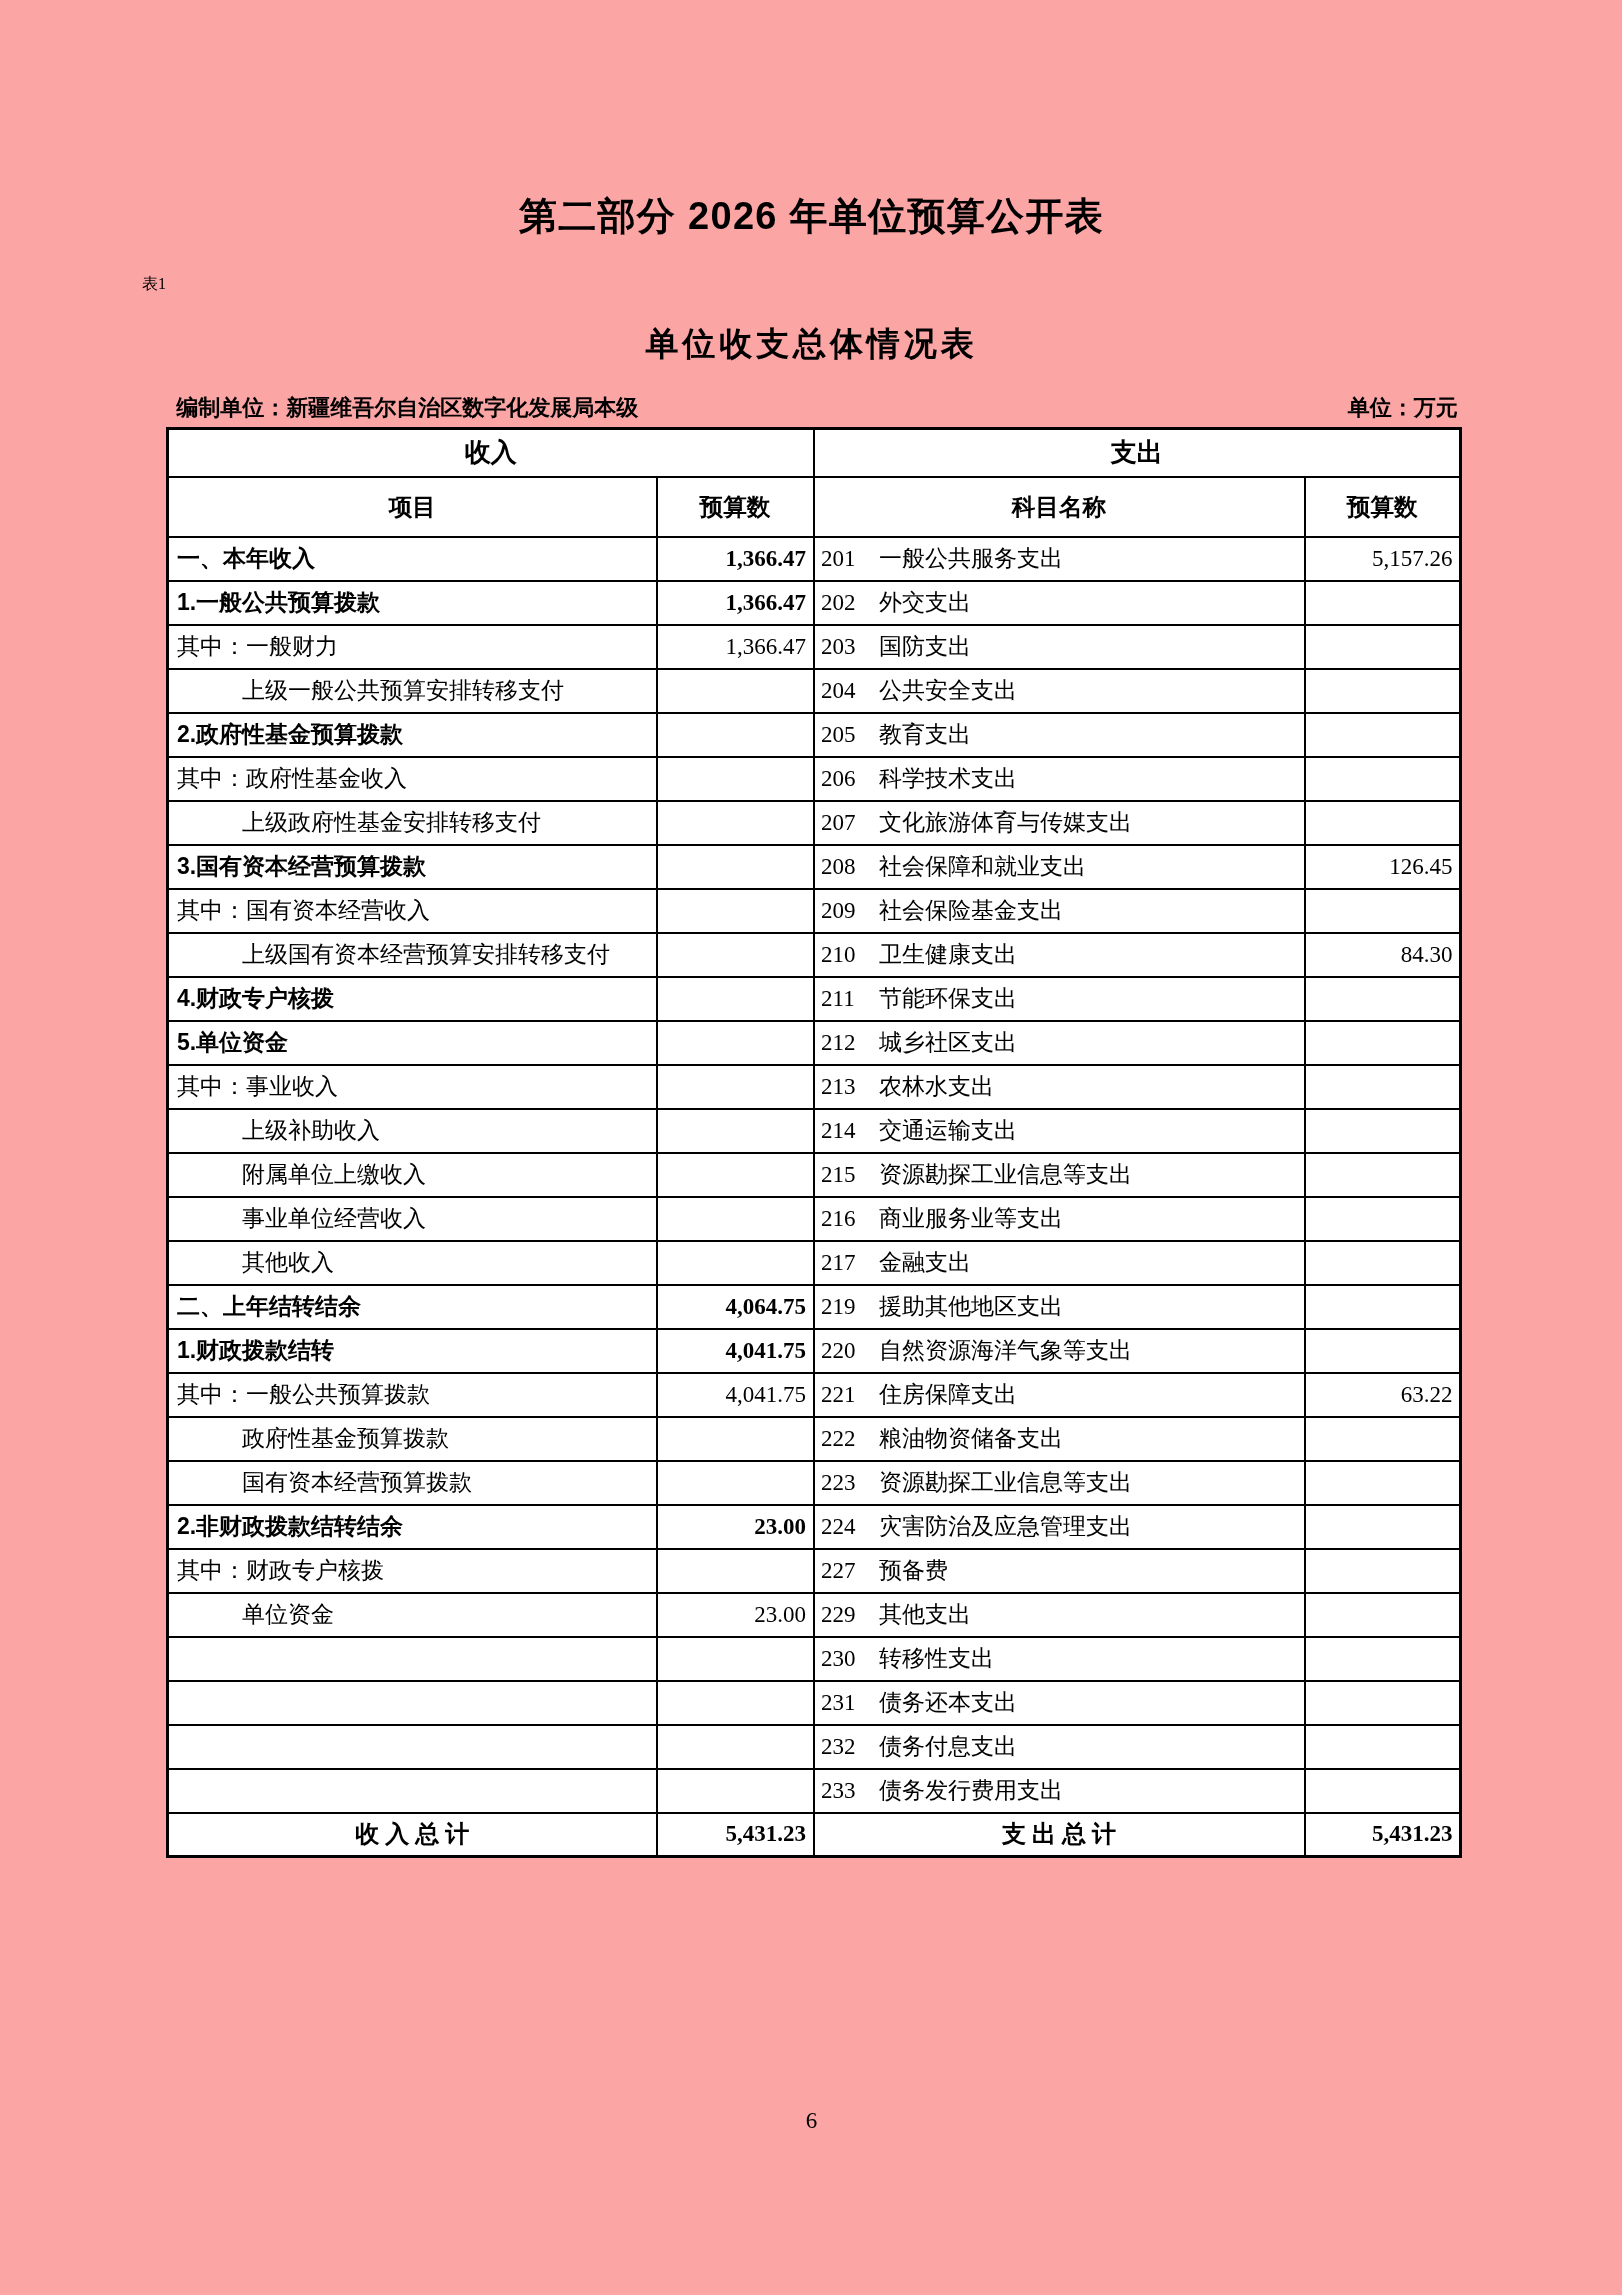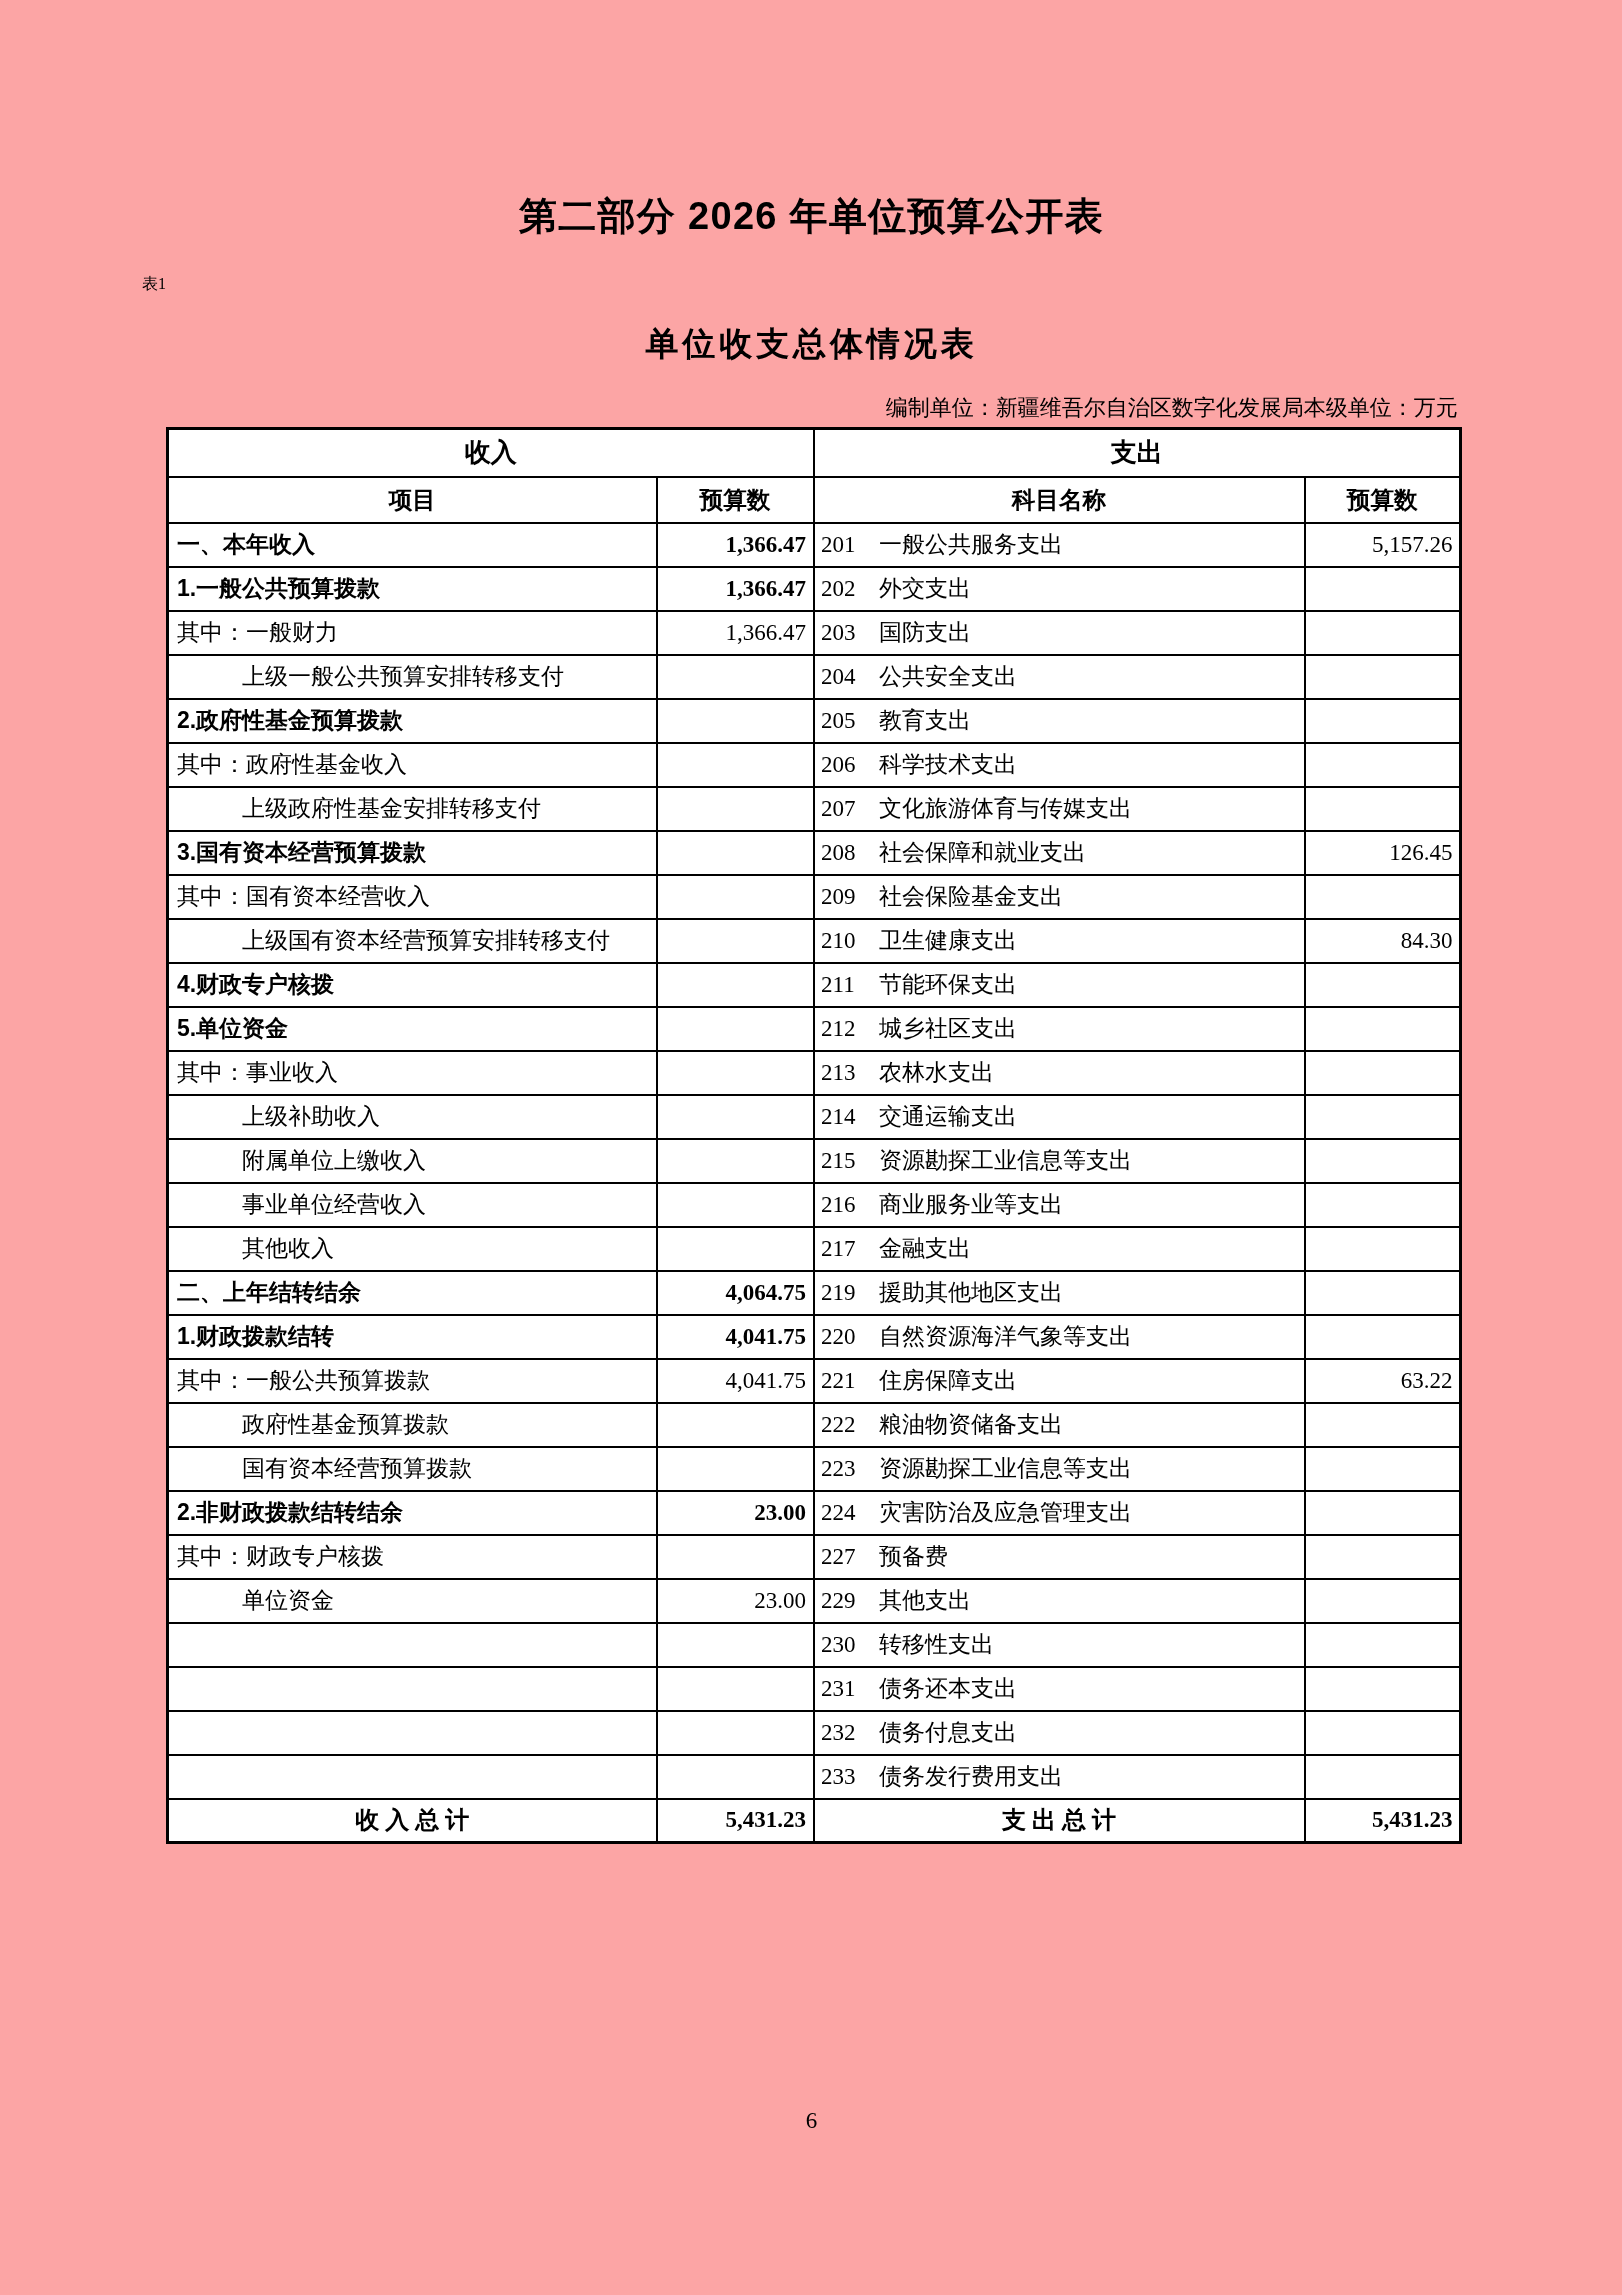--- a/index.html
+++ b/index.html
@@ -22,22 +22,23 @@
     position:absolute; top:274px; left:142px;
     font-size:16px;
   }
   .doc-subtitle {
     position:absolute; top:322px; left:0; width:100%;
     text-align:center;
     font-weight:bold; font-size:33px; letter-spacing:3.9px;
   }
   .info-line {
     position:absolute; top:393px; left:167px; width:1292px;
-    display:flex; justify-content:flex-end; align-items:flex-end;
+    display:flex; justify-content:space-between; align-items:flex-end;
     font-size:22px;
+    font-weight:bold;
   }
   .info-left { padding-left:9.2px; }
   .info-right { padding-right:1.3px; }
 
   table.budget-table {
     position:absolute; top:427px; left:166px;
     border-collapse:collapse; table-layout:fixed;
     width:1294px;
     border:3.9px solid #000;
   }
@@ -48,21 +49,21 @@
     padding:0 6.5px;
     font-size:23px;
     vertical-align:middle;
     overflow:hidden; white-space:nowrap;
     background:#fff;
   }
   .budget-table thead tr.group-row th {
     height:48px; font-size:26px; font-weight:bold; text-align:center;
   }
   .budget-table thead tr.cols-row th {
-    height:46px; font-size:23.6px; font-weight:bold; text-align:center;
+    height:60px; font-size:23.6px; font-weight:bold; text-align:center;
   }
   .budget-table tbody tr { height:44px; }
   td.item { text-align:left; padding-left:7.9px; }
   td.item.bold { font-family:"Liberation Sans", sans-serif; font-weight:bold; }
   td.item.indent { padding-left:73px; }
   td.num { text-align:right; padding-right:6.5px; }
   td.num.bold { font-weight:bold; }
   td.subject { text-align:left; padding-left:6.5px; }
   td.subject .code { display:inline-block; min-width:58px; }
   tr.total-row td.total-label {

